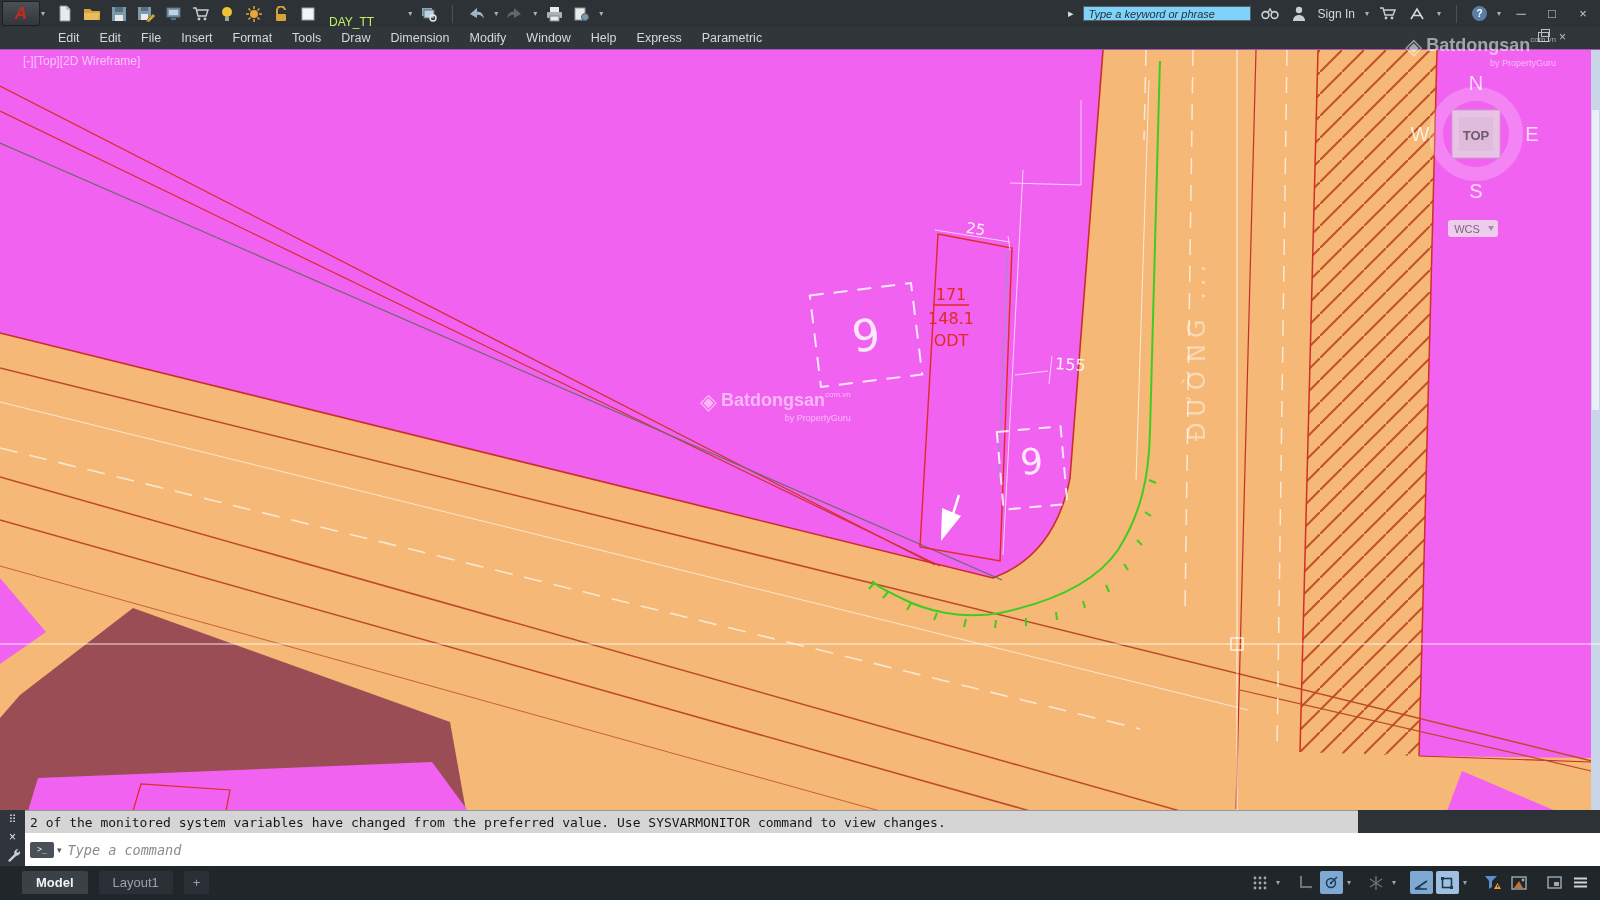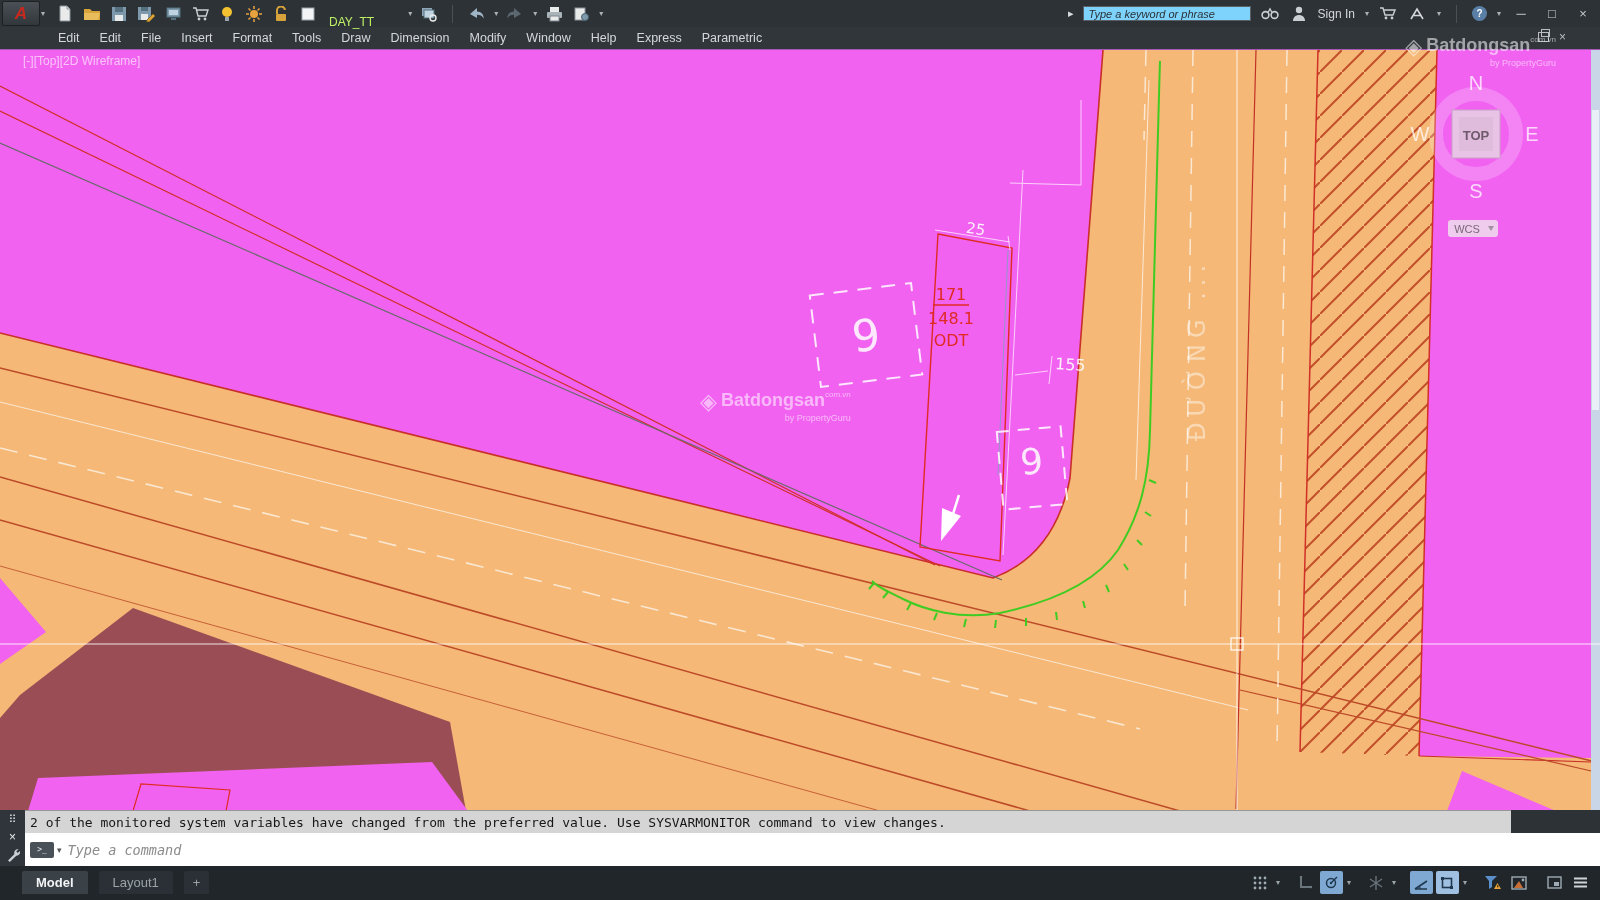--- a/index.html
+++ b/index.html
@@ -43,21 +43,21 @@
   .lang-ico2 { position:absolute; left:3px; top:302px; width:16px; height:11px; border:1.5px solid #6b625c; border-radius:2px; background:rgba(255,255,255,.4); }
   .wm { position:absolute; color:rgba(255,255,255,.55); z-index:7; pointer-events:none; white-space:nowrap; }
   .wm .logo { font-size:22px; vertical-align:-3px; margin-right:4px; }
   .wm .brand { font-size:18px; font-weight:bold; }
   .wm .suf { font-size:8px; vertical-align:9px; }
   .wm .sub { display:block; font-size:9px; text-align:right; margin-top:-2px; }
   
   #util-col { position:absolute; left:0; top:810px; width:25px; height:56px; background:#2F353B; z-index:30;
               display:flex; flex-direction:column; align-items:center; }
   #util-col .u { height:18px; display:flex; align-items:center; justify-content:center; width:100%; cursor:pointer; }
-  #msgbar { position:absolute; left:25px; top:810px; width:1486px; height:23px; background:#D5D5D5;
+  #msgbar { position:absolute; left:25px; top:810px; width:1333px; height:23px; background:#D5D5D5;
             border-top:1px solid #979797; display:flex; align-items:center; z-index:29; }
   #msgbar span { font-family:"DejaVu Sans Mono", monospace; font-size:13px; color:#171717; margin-left:5px; }
   #inputrow { position:absolute; left:25px; top:833px; width:1575px; height:33px; background:#FFFFFF;
               display:flex; align-items:center; z-index:29; }
   #prompt-ico { width:24px; height:16px; background:#49505七; background:#495057; border-radius:2px; margin-left:5px;
                 color:#e8eaec; font-size:8px; font-family:"DejaVu Sans Mono", monospace; display:flex; align-items:center; justify-content:center; }
   #prompt-dd { color:#555; font-size:9px; margin:0 6px 0 3px; }
   #cmd-input { flex:1; border:none; outline:none; font-family:"DejaVu Sans Mono", monospace; font-style:italic;
                font-size:13.5px; color:#333; }
   #cmd-input::placeholder { color:#8b8b8b; opacity:1; }

